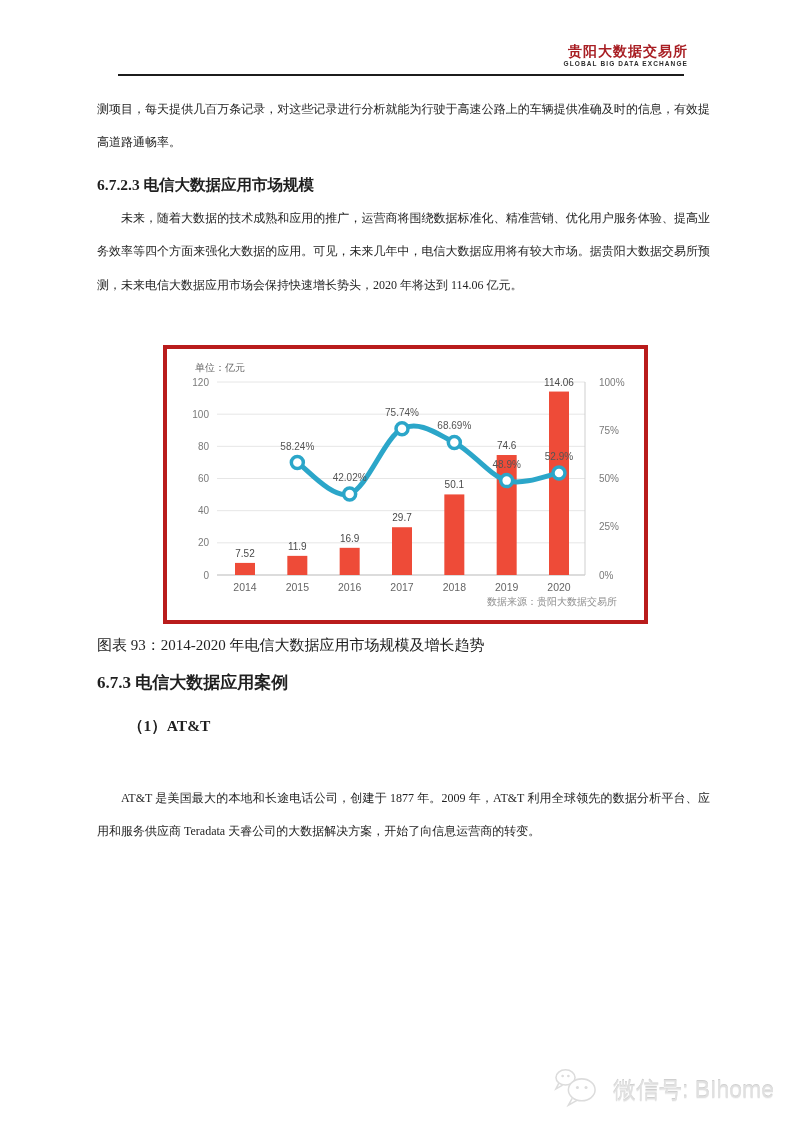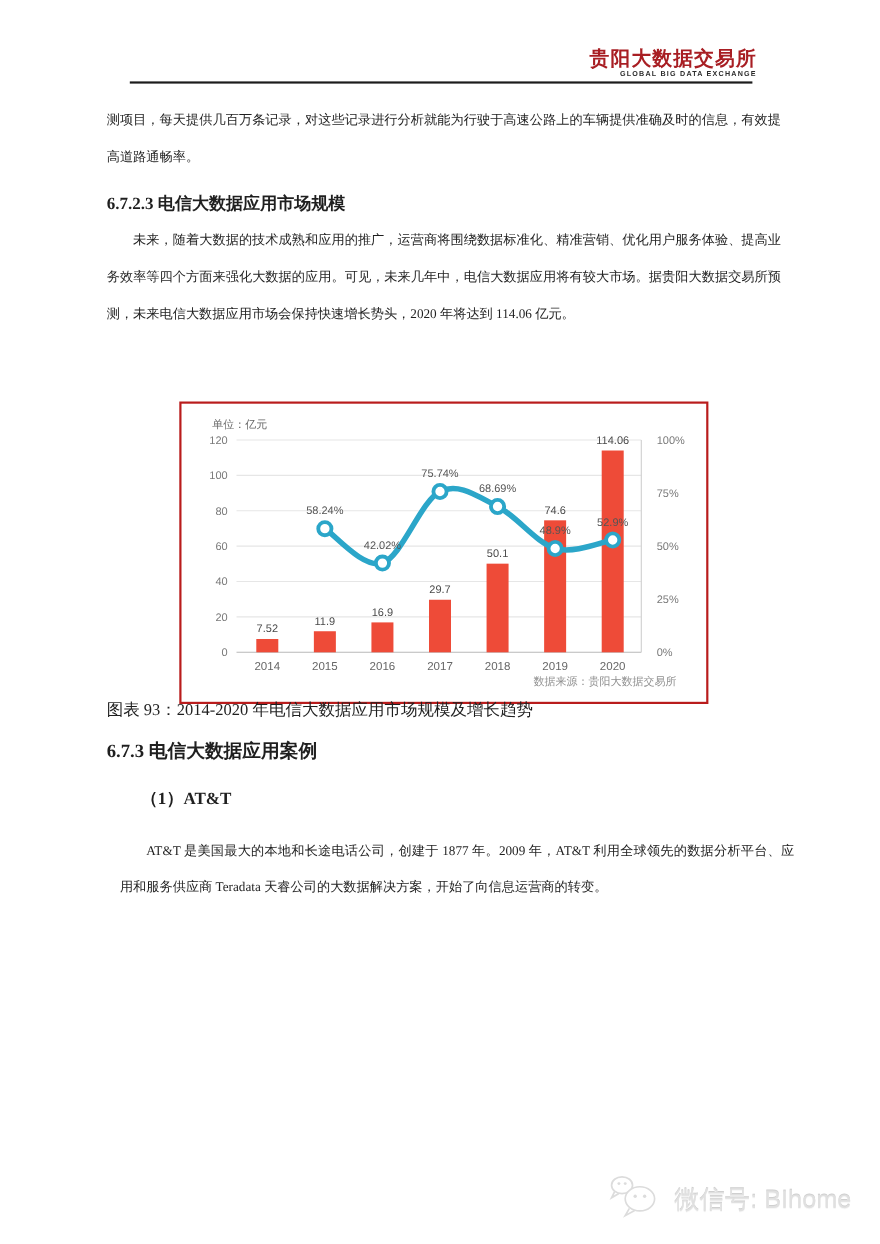--- a/index.html
+++ b/index.html
@@ -6,31 +6,31 @@
   .page{
     position:relative;
     width:800px;height:1131px;
     background:#ffffff;
     font-family:"Liberation Serif","DejaVu Serif",serif;
     color:#1f1f1f;
     overflow:hidden;
   }
   
   .logo{position:absolute;top:44px;right:112px;text-align:right;line-height:1;}
-  .logo-cn{font-family:"Liberation Sans","DejaVu Sans",sans-serif;font-weight:bold;font-size:18px;color:#a81e23;letter-spacing:1px;}
+  .logo-cn{font-family:"Liberation Sans","DejaVu Sans",sans-serif;font-weight:bold;font-size:14px;color:#a81e23;letter-spacing:1px;}
   .logo-en{font-family:"Liberation Sans","DejaVu Sans",sans-serif;font-weight:bold;font-size:6.5px;color:#2b2b2b;letter-spacing:1.1px;margin-top:3px;}
   .header-rule{position:absolute;top:74px;left:118px;width:566px;height:2px;background:#1c1c1c;}
   
   .para{position:absolute;left:97px;width:613px;font-size:12px;line-height:33.4px;text-align:justify;}
   .indent{text-indent:2em;}
   .h-small{position:absolute;left:97px;font-size:15.5px;font-weight:bold;}
   .h-mid{position:absolute;left:97px;font-size:17px;font-weight:bold;}
   .h-sub{position:absolute;left:128px;font-size:15.5px;font-weight:bold;}
   
-  .figure{position:absolute;left:163px;top:365px;width:477px;height:271px;border:2px solid #b91c1c;background:#fff;}
+  .figure{position:absolute;left:163px;top:345px;width:477px;height:271px;border:4px solid #b91c1c;background:#fff;}
   .figure svg{display:block;}
   .cu{font-family:"Liberation Sans","DejaVu Sans",sans-serif;font-size:10px;fill:#666;}
   .ca{font-family:"Liberation Sans","DejaVu Sans",sans-serif;font-size:10px;fill:#7a7a7a;}
   .cx{font-family:"Liberation Sans","DejaVu Sans",sans-serif;font-size:10.5px;fill:#666;}
   .cb{font-family:"Liberation Sans","DejaVu Sans",sans-serif;font-size:10px;fill:#4a4a4a;}
   .cp{font-family:"Liberation Sans","DejaVu Sans",sans-serif;font-size:10px;fill:#555;}
   .cs{font-family:"Liberation Sans","DejaVu Sans",sans-serif;font-size:10px;fill:#8f8f8f;}
   .caption{position:absolute;left:97px;top:636px;width:613px;text-align:left;font-size:15px;}
   
   .page-num{position:absolute;left:0;top:1030px;width:800px;text-align:center;font-size:13px;color:#222;}
@@ -120,21 +120,21 @@
         </svg>
       </div>
   </div>
 
   <div class="caption">图表 93：2014-2020 年电信大数据应用市场规模及增长趋势</div>
 
   <div class="h-mid" style="top:671px;">6.7.3  电信大数据应用案例</div>
 
   <div class="h-sub" style="top:716px;">（1）AT&amp;T</div>
 
-  <div class="para indent" style="top:757px;margin-left:12px;">AT&amp;T 是美国最大的本地和长途电话公司，创建于 1877 年。2009 年，AT&amp;T 利用全球领先的数据分析平台、应用和服务供应商 Teradata 天睿公司的大数据解决方案，开始了向信息运营商的转变。</div>
+  <div class="para indent" style="top:782px;">AT&amp;T 是美国最大的本地和长途电话公司，创建于 1877 年。2009 年，AT&amp;T 利用全球领先的数据分析平台、应用和服务供应商 Teradata 天睿公司的大数据解决方案，开始了向信息运营商的转变。</div>
 
 
 
   <div class="watermark">
     <span class="wm-icon">
       <svg width="46" height="42" viewBox="0 0 48 44" fill="none">
         <ellipse cx="13" cy="12" rx="10" ry="8" stroke="#dcdcdc" stroke-width="1.6"></ellipse>
         <path d="M6 18 L3 24 L10 20" stroke="#dcdcdc" stroke-width="1.6" fill="none"></path>
         <circle cx="10" cy="10.5" r="1.4" fill="#dcdcdc"></circle>
         <circle cx="16" cy="10.5" r="1.4" fill="#dcdcdc"></circle>

